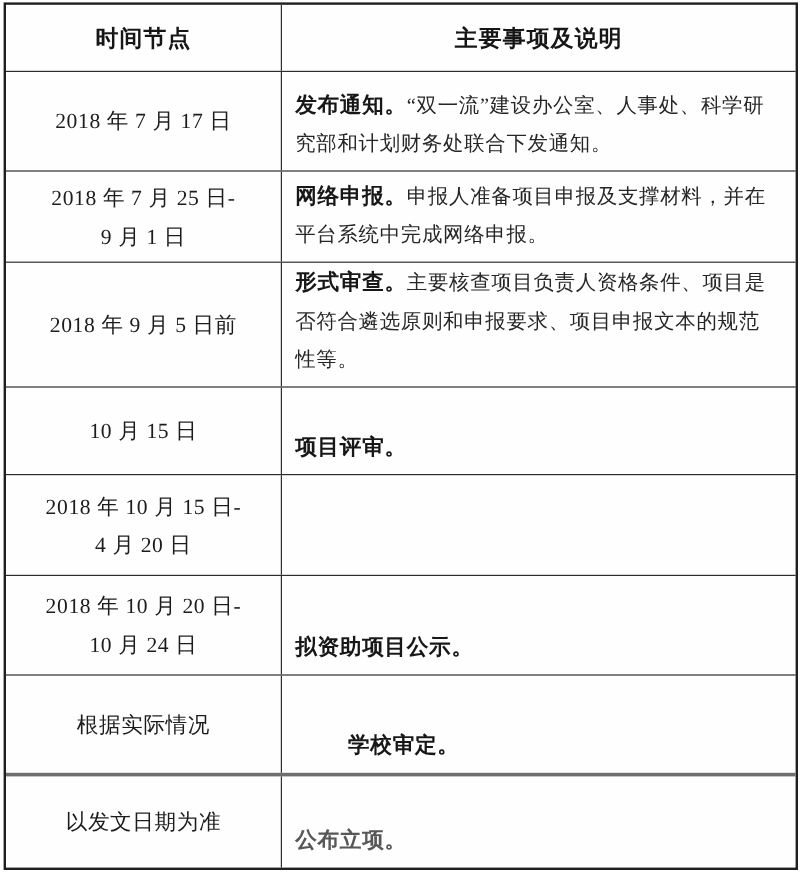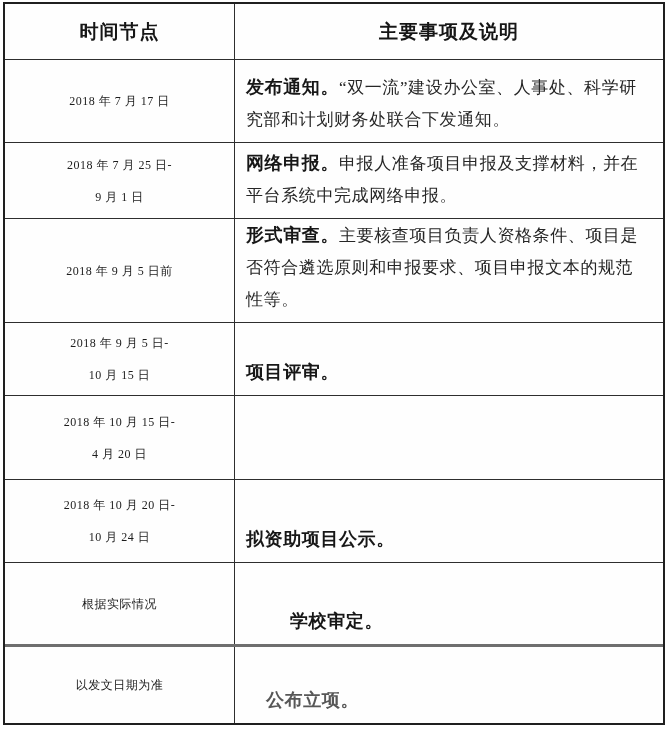--- a/index.html
+++ b/index.html
@@ -42,21 +42,21 @@
     box-sizing: border-box;
     width: 230px;
     flex: 0 0 230px;
     border-right: 1px solid #2e2e2e;
     display: flex;
     flex-direction: column;
     justify-content: center;
     align-items: center;
     text-align: right;
     font-family: "Liberation Serif", "DejaVu Serif", serif;
-    font-size: 12px;
+    font-size: 18px;
     line-height: 32px;
     letter-spacing: 0.5px;
   }
   .cell-desc {
     box-sizing: border-box;
     flex: 1 1 auto;
     display: flex;
     align-items: flex-end;
     padding: 6px 16px 6px 11px;
   }
@@ -85,21 +85,21 @@
     border-right: 1px solid #2e2e2e;
   }
   .hdr-desc { flex: 1 1 auto; }
 
   .lead {
     font-family: "Liberation Sans", "DejaVu Sans", sans-serif;
     font-weight: bold;
     font-size: 18px;
     color: #171717;
   }
-  .faded .lead { color: #575757; margin-left: 20px; }
+  .faded .lead { color: #575757; }
 </style>
 </head>
 <body>
 
 <div class="doc-table">
 
   <div class="row r-hdr">
     <div class="hdr-cell hdr-time">时间节点</div>
     <div class="hdr-cell hdr-desc">主要事项及说明</div>
   </div>
@@ -129,21 +129,20 @@
       <span>2018 年 9 月 5 日前</span>
 
     </div>
     <div class="cell-desc">
       <p><b class="lead">形式审查。</b><span>主要核查项目负责人资格条件、项目是否符合遴选原则和申报要求、项目申报文本的规范性等。</span></p>
     </div>
   </div>
 
   <div class="row r4">
     <div class="cell-time">
-      <span>2018 年 9 月 5 日-</span>
       <span>10 月 15 日</span>
     </div>
     <div class="cell-desc">
       <p><b class="lead">项目评审。</b></p>
     </div>
   </div>
 
   <div class="row r5">
     <div class="cell-time">
       <span>2018 年 10 月 15 日-</span>

